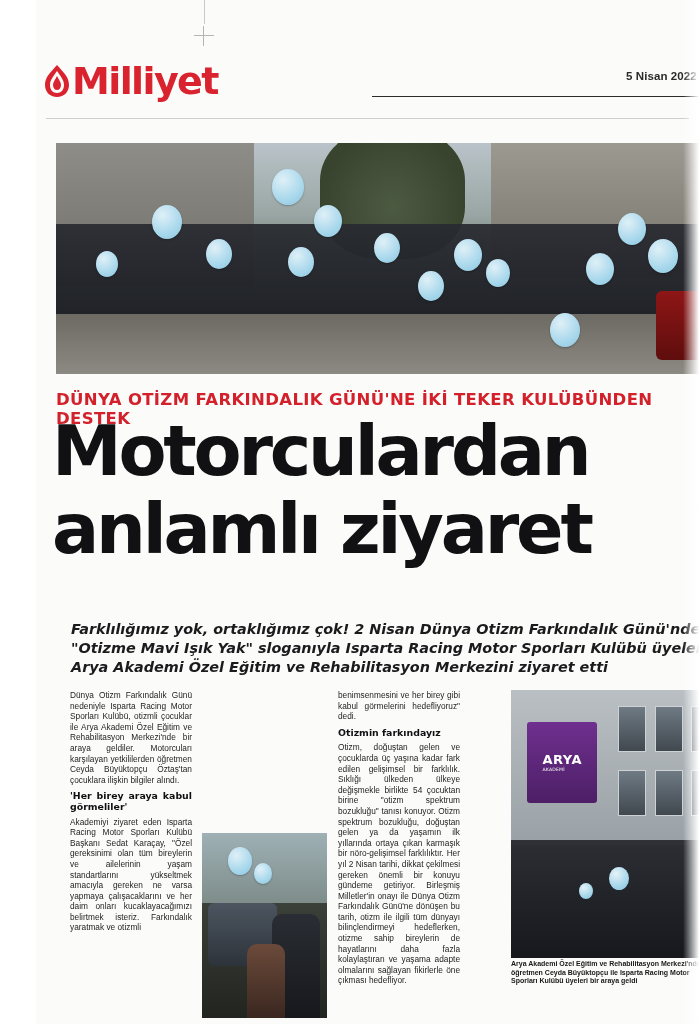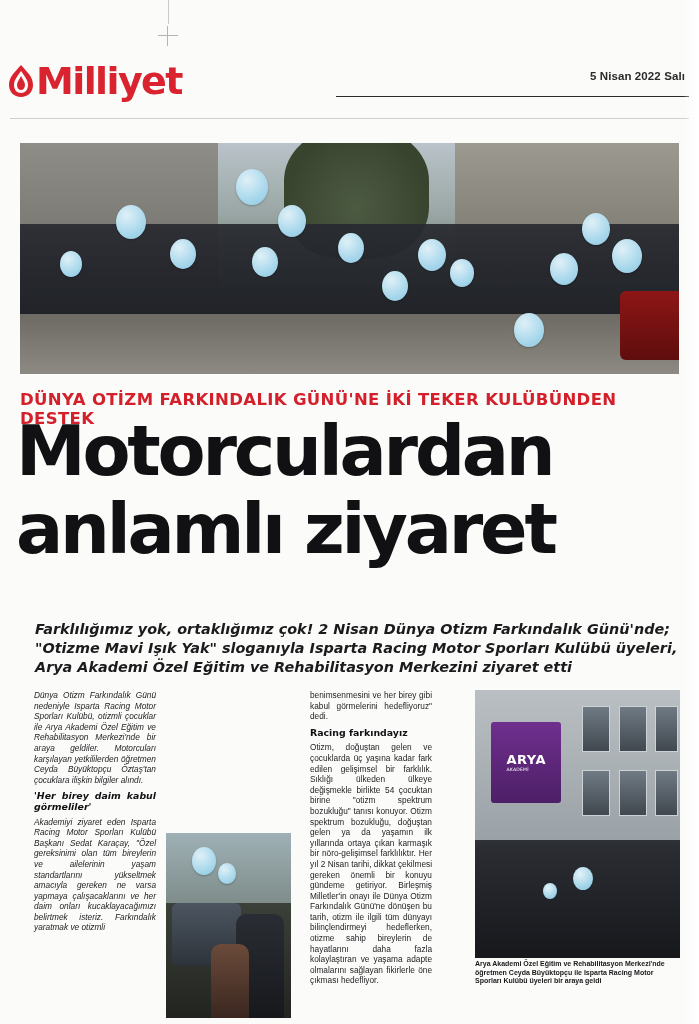--- a/index.html
+++ b/index.html
@@ -10,20 +10,21 @@
   body {
     width: 699px; height: 1024px;
     font-family: "Liberation Sans", sans-serif;
     position: relative;
     overflow: hidden;
   }
   .page {
     position: absolute;
     inset: 0;
     background: #fbfbfa;
+    margin-left: 36px;
   }
   
   .reg-marks {
     position: absolute;
     top: 0; left: 0; width: 100%; height: 60px;
   }
   .reg-vline {
     position: absolute;
     left: 168px; top: 0px;
     width: 1px; height: 24px;
@@ -207,23 +208,23 @@
     text-align: justify;
   }
   .col p { margin: 0 0 6px 0; }
   .col .subhead {
     font-weight: bold;
     font-size: 9.4px;
     margin: 4px 0 4px 0;
     color: #101012;
     font-family: "DejaVu Sans", sans-serif;
   }
-  .col1 { left: 14px; width: 122px; font-style: italic; }
+  .col1 { left: 14px; width: 122px; }
   .col2 { left: 146px; width: 122px; }
-  .col3 { left: 290px; width: 122px; }
+  .col3 { left: 282px; width: 122px; }
 
   
   .photo-mid {
     position: absolute;
     left: 146px; top: 143px;
     width: 125px; height: 185px;
     overflow: hidden;
     background: #5d6357;
   }
   .photo-mid .sky2 { position:absolute; left:0; top:0; width:100%; height:38%;
@@ -357,29 +358,29 @@
 
   <div class="deck-wrap">
     <div class="deck-bar"></div>
     <div class="deck">Farklılığımız yok, ortaklığımız çok! 2 Nisan Dünya Otizm Farkındalık Günü'nde; "Otizme Mavi Işık Yak" sloganıyla Isparta Racing Motor Sporları Kulübü üyeleri, Arya Akademi Özel Eğitim ve Rehabilitasyon Merkezini ziyaret etti</div>
   </div>
 
   <div class="body-cols">
 
     <div class="col col1">
       <p>Dünya Otizm Farkındalık Günü nedeniyle Isparta Racing Motor Sporları Kulübü, otizmli çocuklar ile Arya Akademi Özel Eğitim ve Rehabilitasyon Merkezi'nde bir araya geldiler. Motorcuları karşılayan yetkililerden öğretmen Ceyda Büyüktopçu Öztaş'tan çocuklara ilişkin bilgiler alındı.</p>
-      <div class="subhead">'Her birey daim kabul görmeliler'</div>
+      <div class="subhead">'Her birey araya kabul görmeliler'</div>
       <p>Akademiyi ziyaret eden Isparta Racing Motor Sporları Kulübü Başkanı Sedat Karaçay, "Özel gereksinimi olan tüm bireylerin ve ailelerinin yaşam standartlarını yükseltmek amacıyla gereken ne varsa yapmaya çalışacaklarını ve her daim onları kucaklayacağımızı belirtmek isteriz. Farkındalık yaratmak ve otizmli</p>
     </div>
 
     <div class="col col2"></div>
 
     <div class="col col3">
       <p>benimsenmesini ve her birey gibi kabul görmelerini hedefliyoruz" dedi.</p>
-      <div class="subhead">Racing farkındayız</div>
+      <div class="subhead">Otizmin farkındayız</div>
       <p>Otizm, doğuştan gelen ve çocuklarda üç yaşına kadar fark edilen gelişimsel bir farklılık. Sıklığı ülkeden ülkeye değişmekle birlikte 54 çocuktan birine "otizm spektrum bozukluğu" tanısı konuyor. Otizm spektrum bozukluğu, doğuştan gelen ya da yaşamın ilk yıllarında ortaya çıkan karmaşık bir nöro-gelişimsel farklılıktır. Her yıl 2 Nisan tarihi, dikkat çekilmesi gereken önemli bir konuyu gündeme getiriyor. Birleşmiş Milletler'in onayı ile Dünya Otizm Farkındalık Günü'ne dönüşen bu tarih, otizm ile ilgili tüm dünyayı bilinçlendirmeyi hedeflerken, otizme sahip bireylerin de hayatlarını daha fazla kolaylaştıran ve yaşama adapte olmalarını sağlayan fikirlerle öne çıkması hedefliyor.</p>
     </div>
 
     <div class="photo-mid">
       <div class="sky2"></div>
       <div class="grnd2"></div>
       <div class="bike"></div>
       <div class="person-a"></div>
       <div class="person-b"></div>
       <div class="balloon" style="left:26px; top:14px; width:24px; height:28px;"></div>

